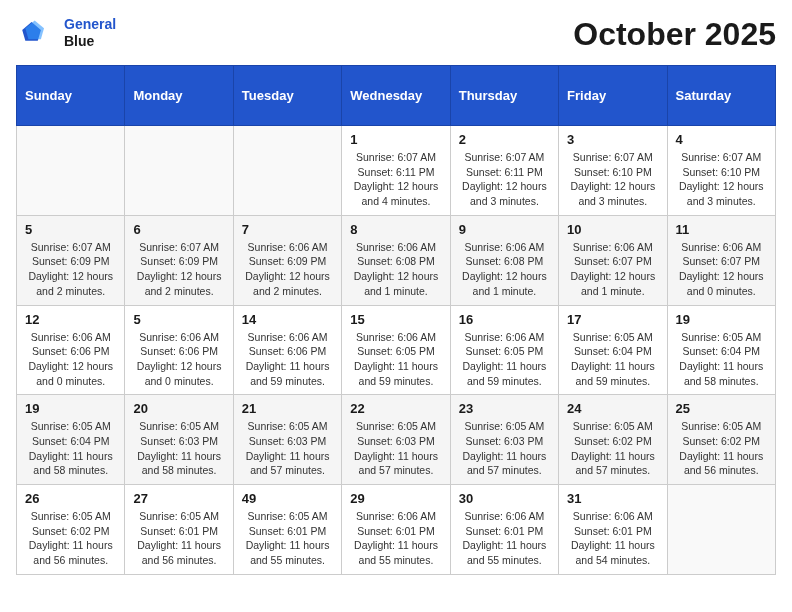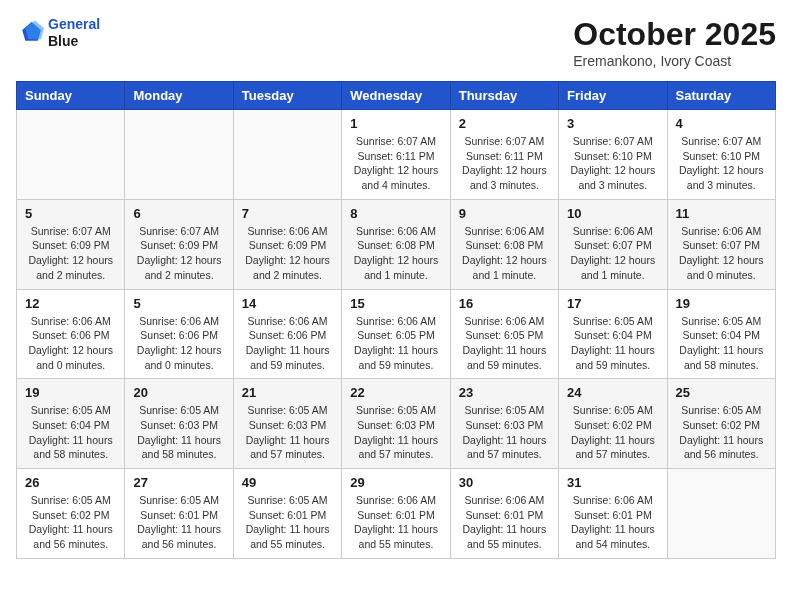--- a/index.html
+++ b/index.html
@@ -12,21 +12,21 @@
     }
     .header {
       display: flex;
       justify-content: space-between;
       align-items: flex-start;
       margin-bottom: 12px;
     }
     .logo {
       display: flex;
       align-items: center;
-      gap: 4px;
+      gap: 20px;
     }
     .logo-text {
       font-size: 14px;
       font-weight: bold;
       color: #1a1a1a;
       line-height: 1.2;
     }
     .logo-text span {
       color: #2255cc;
     }
@@ -48,21 +48,21 @@
     }
     .calendar {
       width: 100%;
       border-collapse: collapse;
       border: 1px solid #ccc;
     }
     .calendar th {
       background: #2255cc;
       color: #fff;
       text-align: left;
-      padding: 6px 8px;
+      padding: 22px 8px;
       font-size: 13px;
       font-weight: bold;
       border: 1px solid #1a44aa;
     }
     .calendar td {
       vertical-align: top;
       padding: 6px 8px;
       border: 1px solid #ccc;
       width: calc(100% / 7);
       min-height: 80px;
@@ -101,21 +101,20 @@
       <polygon points="20,4 32,14 28,28 12,28 8,14" fill="#2255cc"></polygon>
       <polygon points="24,2 36,12 32,26 16,26 12,12" fill="#3399ff" opacity="0.6"></polygon>
     </svg>
     <div class="logo-text">
       <div><span>General</span></div>
       <div>Blue</div>
     </div>
   </div>
   <div class="title-section">
     <div class="month-title">October 2025</div>
-    <div class="subtitle">Eremankono, Ivory Coast</div>
   </div>
 </div>
 
 <table class="calendar">
   <thead>
     <tr>
     <th>Sunday</th>
         <th>Monday</th>
         <th>Tuesday</th>
         <th>Wednesday</th>

